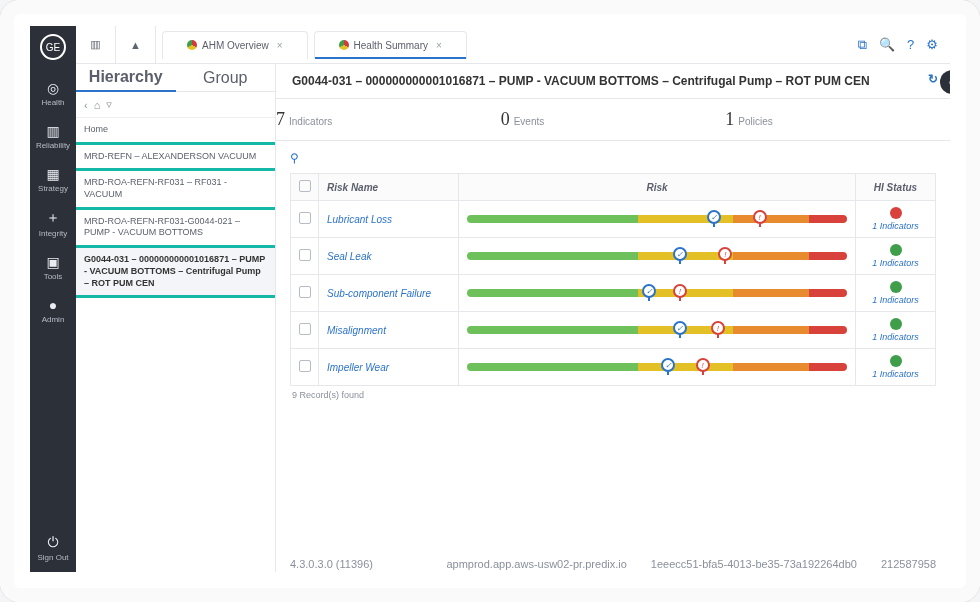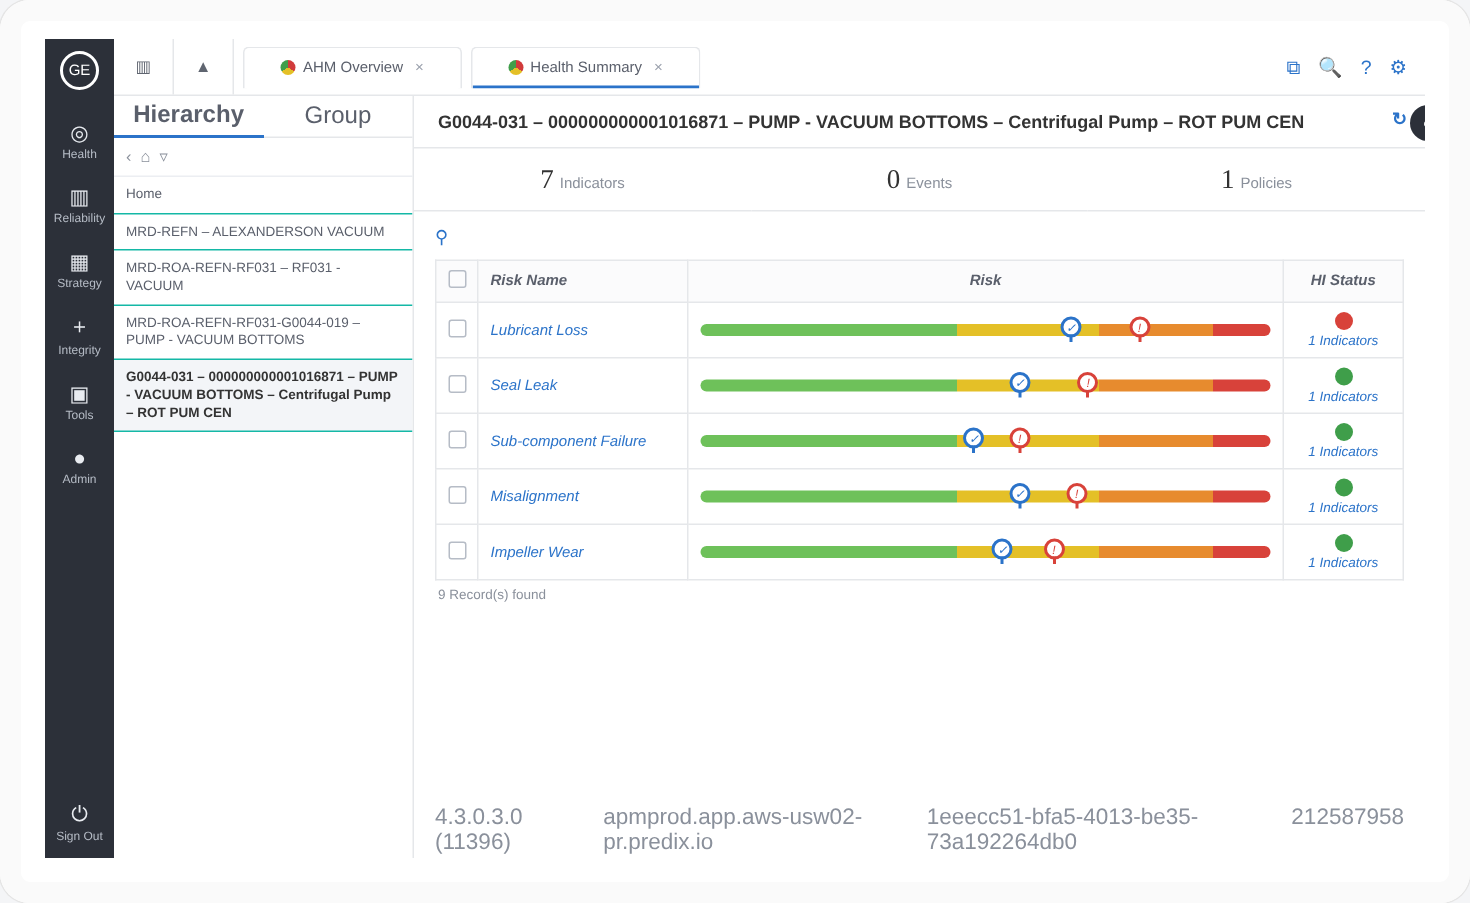--- a/index.html
+++ b/index.html
@@ -26,31 +26,31 @@
   .toptools span { cursor:pointer; }
 
   
   .body { flex:1; display:flex; overflow:hidden; }
   .leftcol { width: 200px; border-right:1px solid #e5e7ea; display:flex; flex-direction:column; }
   .lefttabs { display:flex; height:28px; }
   .lefttabs div { flex:1; display:flex;align-items:center;justify-content:center; font-size:16px; color:#5a5f6b; border-bottom:1px solid #e5e7ea; cursor:pointer;}
   .lefttabs .on { border-bottom:2px solid #2b73c9; font-weight:600;}
   .lefttool { height:26px; display:flex;align-items:center;gap:6px; padding:0 8px; border-bottom:1px solid #eceef2; color:#8a909b; font-size:11px;}
   .tree { overflow:auto; font-size:9px; color:#5a5f6b; }
-  .tree .row { padding:6px 8px; border-bottom:1px solid #14b8a6; line-height:1.3; cursor:pointer;}
+  .tree .row { padding:6px 8px; border-bottom:3px solid #14b8a6; line-height:1.3; cursor:pointer;}
   .tree .row.sel { background:#f3f5f8; font-weight:600; color:#333;}
 
   
   .content { flex:1; display:flex; flex-direction:column; position:relative; }
   .titlebar { padding:10px 44px 10px 16px; font-size:12px; color:#333; font-weight:600; border-bottom:1px solid #e5e7ea; position:relative;}
   .titlebar .act { position:absolute; right:12px; top:8px; color:#2b73c9; cursor:pointer;}
   .blackhandle { position:absolute; right:-14px; top:6px; width:24px;height:24px;background:#2c3039;border-radius:50%; display:flex;align-items:center;justify-content:center;color:#fff;font-size:12px;}
 
   .metrics { display:flex; }
-  .metric { flex:1; text-align:center; padding:10px 0; font-size:10px; color:#8a909b; border-bottom:1px solid #e5e7ea; cursor:pointer; }
+  .metric { flex:1; text-align:left; padding:10px 0; font-size:10px; color:#8a909b; border-bottom:1px solid #e5e7ea; cursor:pointer; }
   .metric .num { font-family: Georgia, serif; font-size:18px; color:#333; margin-right:4px;}
   .metric.active { border-bottom:2px solid #2b73c9; }
 
   .tablearea { flex:1; padding: 10px 14px 0; display:flex;flex-direction:column; overflow:hidden;}
   .tabletoolbar { color:#2b73c9; font-size:12px; margin-bottom:8px;}
   table { border-collapse: collapse; width:100%; table-layout:fixed;font-style:italic; }
   th, td { border:1px solid #e5e7ea; padding:6px 8px; text-align:left; font-size:10px; vertical-align:middle;}
   th { background:#fbfbfc; color:#5a5f6b; font-weight:600;}
   col.chk { width:28px;}
   col.name { width:140px;}
@@ -62,21 +62,21 @@
   .gauge { height:8px; border-radius:4px; background: linear-gradient(to right,#6ec15a 0 45%,#e4c027 45% 70%,#e78b2e 70% 90%,#d8423a 90%); position:relative;}
   .mark { position:absolute; top:-5px; width:14px; height:14px; border-radius:50%; background:#fff; border:2px solid; display:flex;align-items:center;justify-content:center; font-size:8px; transform:translateX(-50%);}
   .mark:after { content:''; position:absolute; bottom:-5px; width:2px; height:5px; background:currentColor;}
   .mark.blue { border-color:#2b73c9; color:#2b73c9;}
   .mark.red { border-color:#d8423a; color:#d8423a;}
   .hidot { width:12px;height:12px;border-radius:50%;display:block;margin:0 auto 2px;}
   .hidot.green { background:#3f9e4a;}
   .hidot.red { background:#d8423a;}
   .hitxt { display:block;text-align:center;color:#2b73c9;font-size:9px;cursor:pointer;}
 
-  .footer { font-size:15px; color:#8a909b; padding:4px 14px 2px; display:flex; gap:24px; }
+  .footer { font-size:11px; color:#8a909b; padding:4px 14px 2px; display:flex; gap:24px; }
   .footer span:first-child { margin-right:auto; }
   .recfound { font-size:9px; color:#8a909b; padding-left:2px; margin-top:4px;}
 </style>
 </head>
 <body>
 
 <div class="monitor">
   <div class="screen">
 
     <div class="sidenav">
@@ -122,21 +122,21 @@
           </div>
           <div class="lefttool">
             <span>‹</span>
             <span>⌂</span>
             <span>▿</span>
           </div>
           <div class="tree">
             <div class="row">Home</div>
             <div class="row">MRD-REFN – ALEXANDERSON VACUUM</div>
             <div class="row">MRD-ROA-REFN-RF031 – RF031 - VACUUM</div>
-            <div class="row">MRD-ROA-REFN-RF031-G0044-019 – PUMP - VACUUM BOTTOMS</div>
+            <div class="row">MRD-ROA-REFN-RF031-G0044-021 – PUMP - VACUUM BOTTOMS</div>
             <div class="row sel">G0044-031 – 000000000001016871 – PUMP - VACUUM BOTTOMS – Centrifugal Pump – ROT PUM CEN</div>
           </div>
         </div>
 
         <div class="content">
           <div class="titlebar">
             <span>G0044-031 – 000000000001016871 – PUMP - VACUUM BOTTOMS – Centrifugal Pump – ROT PUM CEN</span>
             <span class="act">↻</span>
             <div class="blackhandle">◐</div>
           </div>

